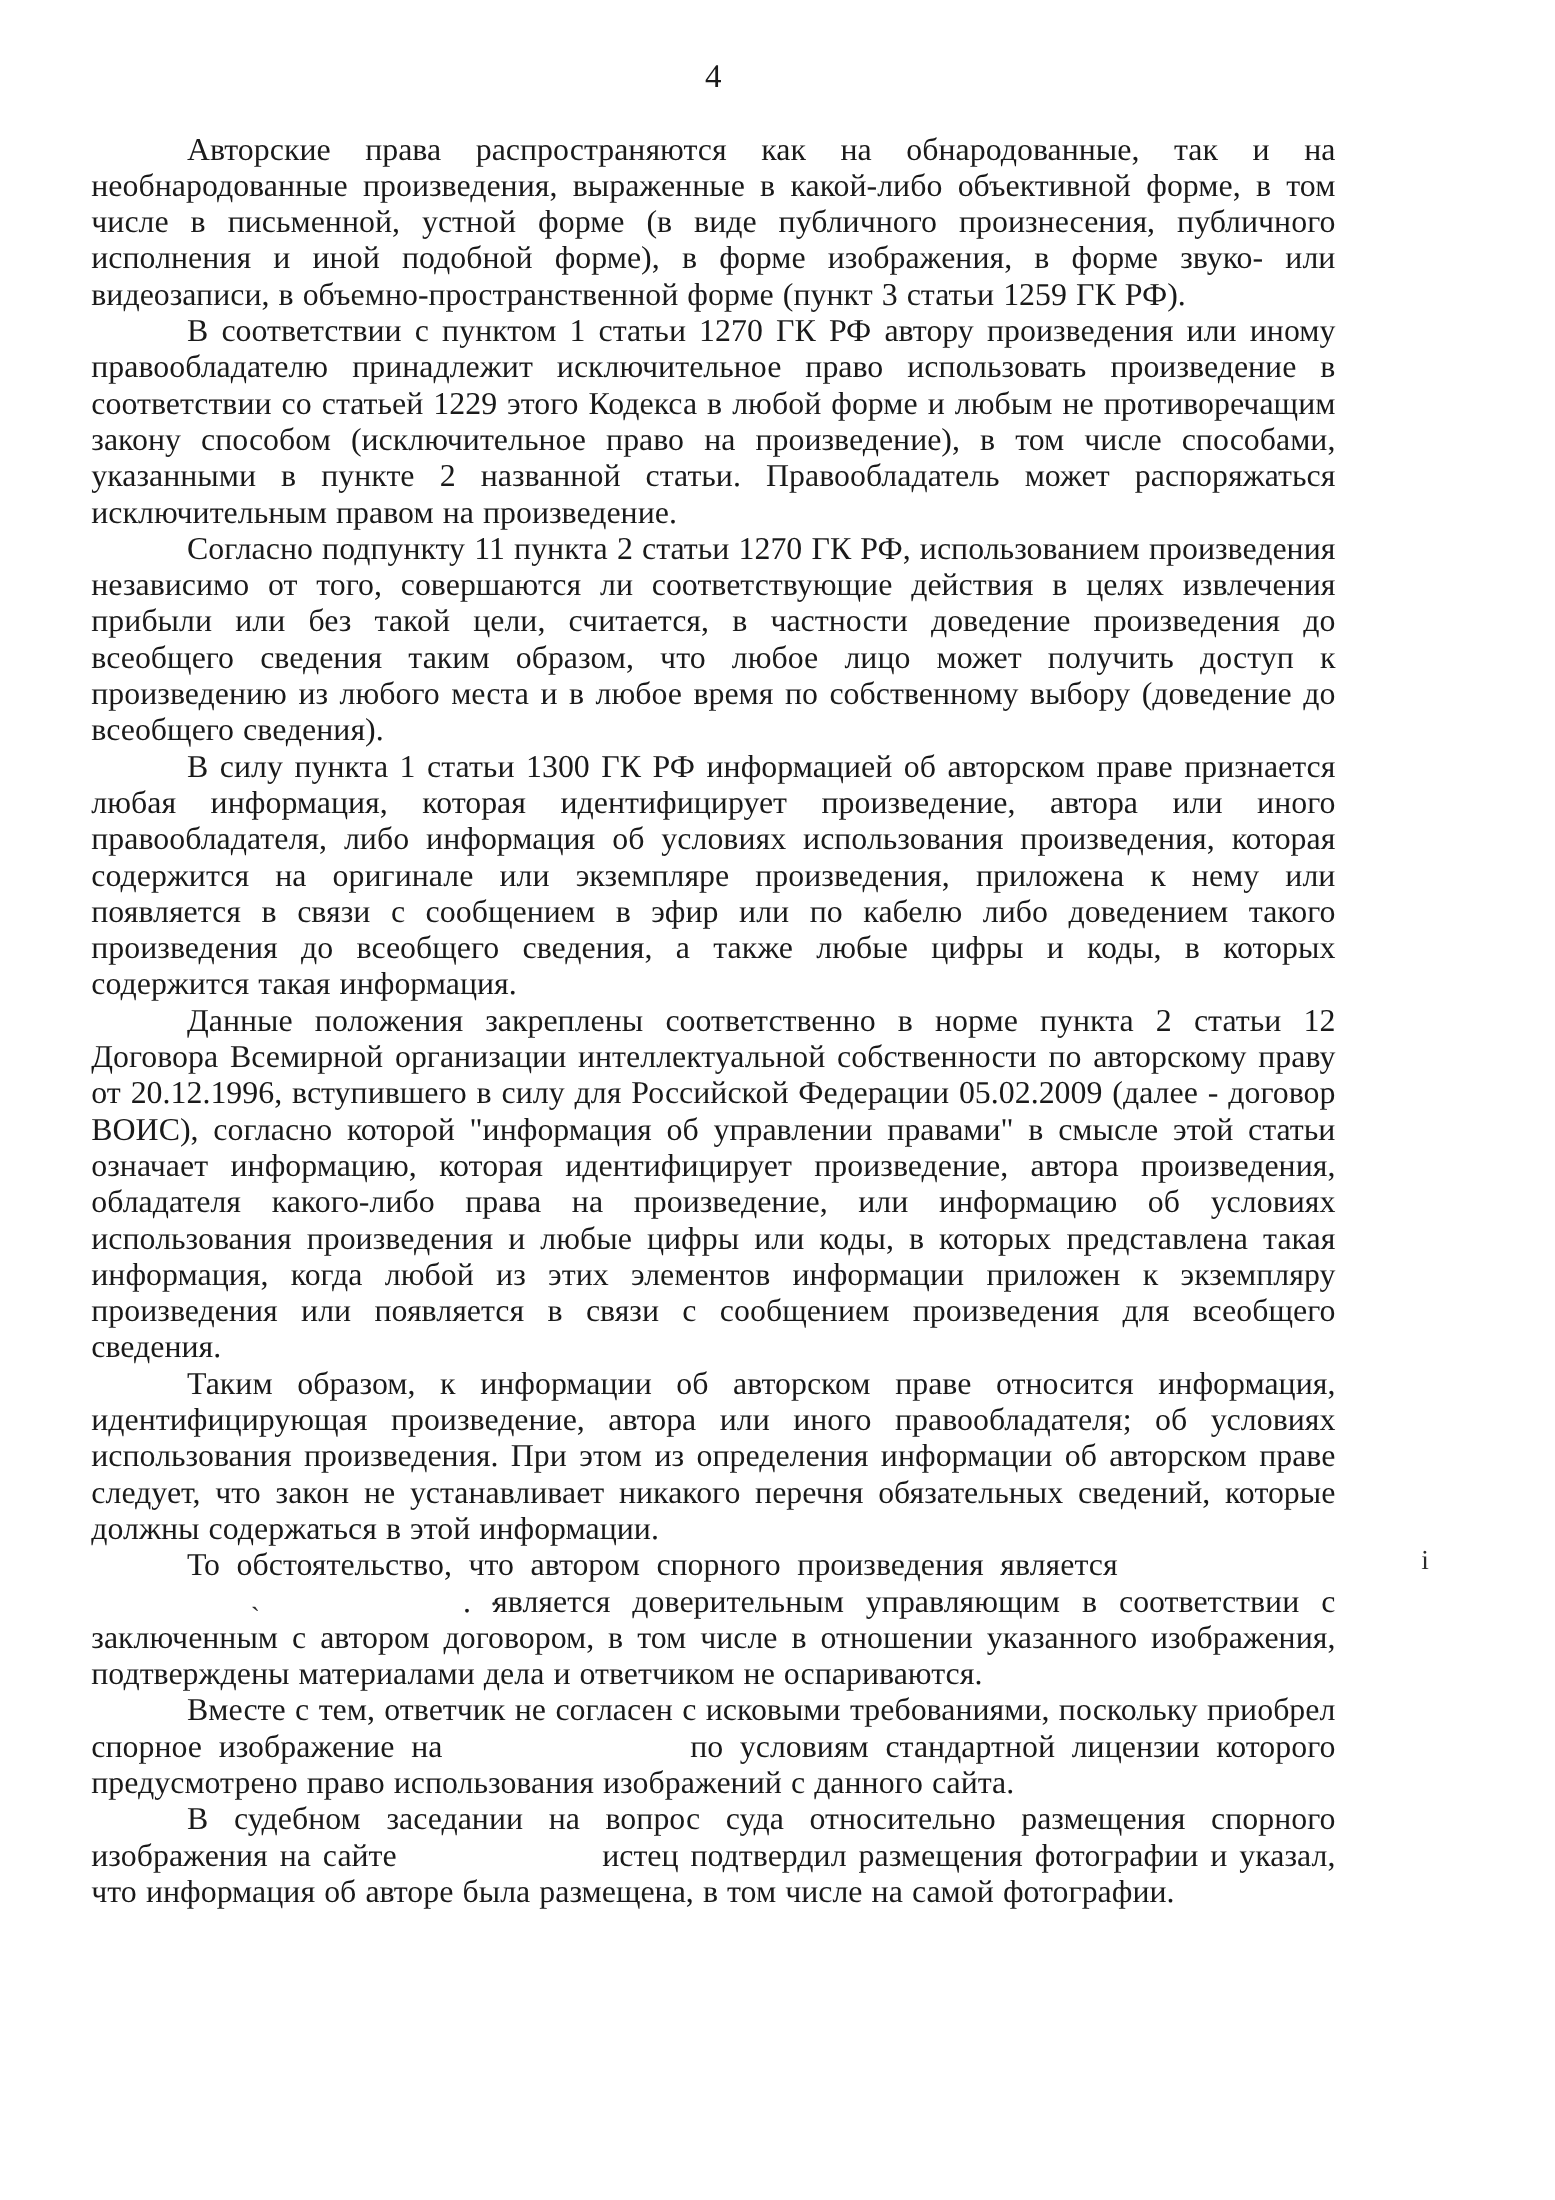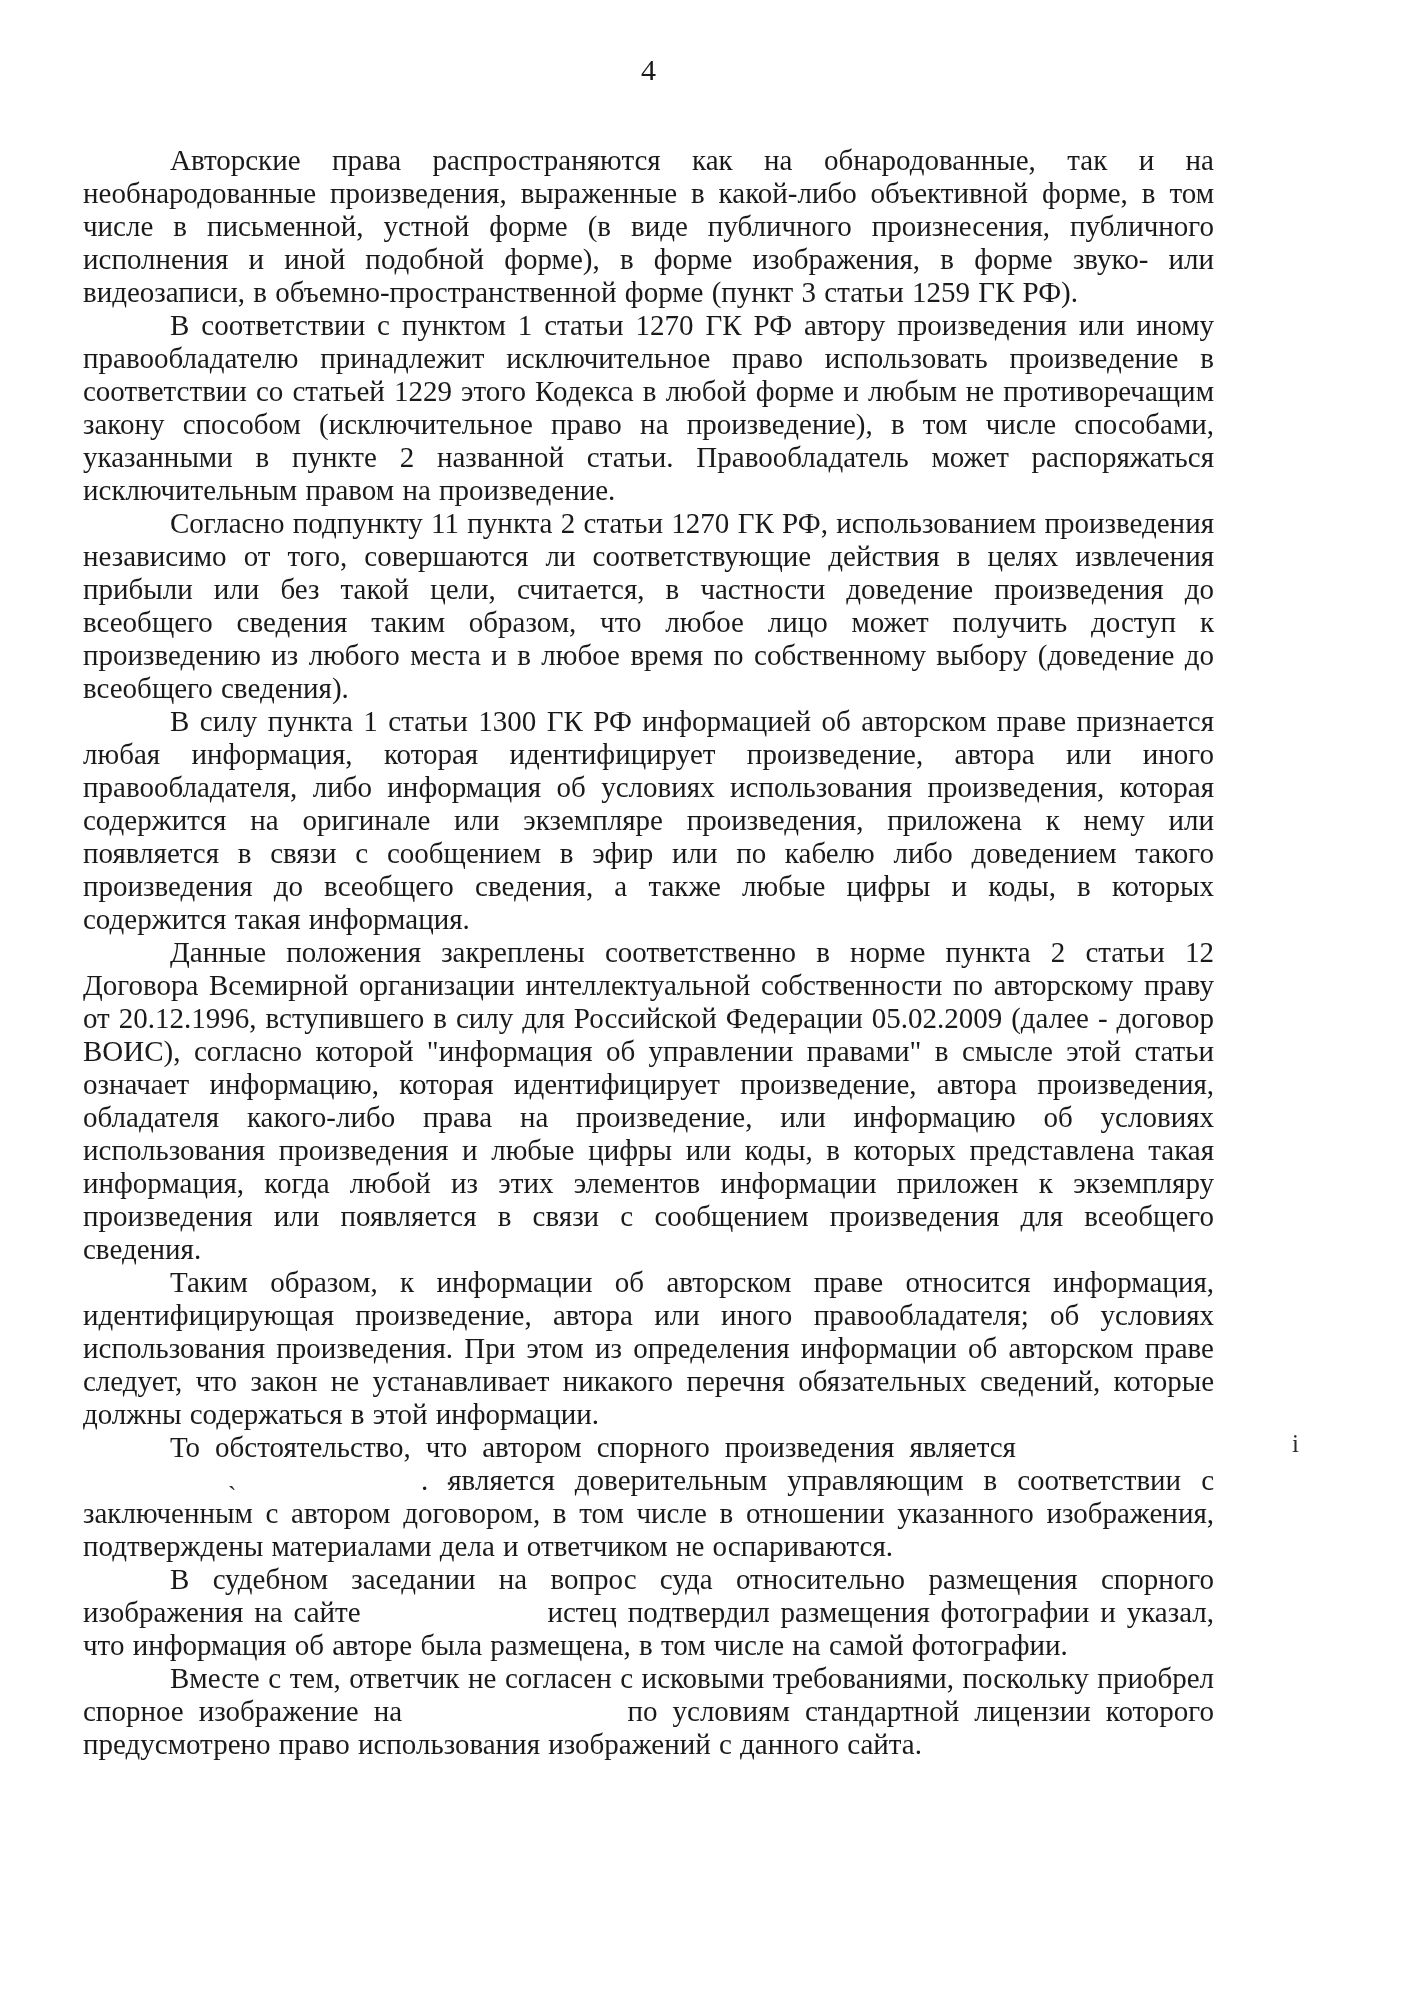--- a/index.html
+++ b/index.html
@@ -21,21 +21,21 @@
     top: 52px;
     left: 83px;
     width: 1131px;
     text-align: center;
     font-size: 30px;
     line-height: 36px;
     color: #1a1a1a;
   }
   .doc-body {
     position: absolute;
-    top: 144px;
+    top: 120px;
     left: 83px;
     width: 1131px;
   }
   .para {
     margin: 0;
     padding: 0;
     font-size: 29px;
     line-height: 33px;
     text-align: justify;
     text-indent: 87px;
@@ -64,16 +64,16 @@
 <div class="page">
   <div class="page-number">4</div>
   <div class="doc-body">
       <p class="para">Авторские права распространяются как на обнародованные, так и на необнародованные произведения, выраженные в какой-либо объективной форме, в том числе в письменной, устной форме (в виде публичного произнесения, публичного исполнения и иной подобной форме), в форме изображения, в форме звуко- или видеозаписи, в объемно-пространственной форме (пункт 3 статьи 1259 ГК РФ).</p>
       <p class="para">В соответствии с пунктом 1 статьи 1270 ГК РФ автору произведения или иному правообладателю принадлежит исключительное право использовать произведение в соответствии со статьей 1229 этого Кодекса в любой форме и любым не противоречащим закону способом (исключительное право на произведение), в том числе способами, указанными в пункте 2 названной статьи. Правообладатель может распоряжаться исключительным правом на произведение.</p>
       <p class="para">Согласно подпункту 11 пункта 2 статьи 1270 ГК РФ, использованием произведения независимо от того, совершаются ли соответствующие действия в целях извлечения прибыли или без такой цели, считается, в частности доведение произведения до всеобщего сведения таким образом, что любое лицо может получить доступ к произведению из любого места и в любое время по собственному выбору (доведение до всеобщего сведения).</p>
       <p class="para">В силу пункта 1 статьи 1300 ГК РФ информацией об авторском праве признается любая информация, которая идентифицирует произведение, автора или иного правообладателя, либо информация об условиях использования произведения, которая содержится на оригинале или экземпляре произведения, приложена к нему или появляется в связи с сообщением в эфир или по кабелю либо доведением такого произведения до всеобщего сведения, а также любые цифры и коды, в которых содержится такая информация.</p>
       <p class="para">Данные положения закреплены соответственно в норме пункта 2 статьи 12 Договора Всемирной организации интеллектуальной собственности по авторскому праву от 20.12.1996, вступившего в силу для Российской Федерации 05.02.2009 (далее - договор ВОИС), согласно которой "информация об управлении правами" в смысле этой статьи означает информацию, которая идентифицирует произведение, автора произведения, обладателя какого-либо права на произведение, или информацию об условиях использования произведения и любые цифры или коды, в которых представлена такая информация, когда любой из этих элементов информации приложен к экземпляру произведения или появляется в связи с сообщением произведения для всеобщего сведения.</p>
       <p class="para">Таким образом, к информации об авторском праве относится информация, идентифицирующая произведение, автора или иного правообладателя; об условиях использования произведения. При этом из определения информации об авторском праве следует, что закон не устанавливает никакого перечня обязательных сведений, которые должны содержаться в этой информации.</p>
       <p class="para">То обстоятельство, что автором спорного произведения является <span class="redaction-gap" style="width: 183px;"><i class="artifact" style="left: 174px;">і</i></span><span class="redaction-gap" style="width: 338px;"><i class="artifact" style="left: 58px;">ˏ</i><i class="artifact" style="left: 276px;">.</i></span>. является доверительным управляющим в соответствии с заключенным с автором договором, в том числе в отношении указанного изображения, подтверждены материалами дела и ответчиком не оспариваются.</p>
+      <p class="para">Вместе с тем, ответчик не согласен с исковыми требованиями, поскольку приобрел спорное изображение на <span class="redaction-gap" style="width: 195px;"></span> по условиям стандартной лицензии которого предусмотрено право использования изображений с данного сайта.</p>
       <p class="para">В судебном заседании на вопрос суда относительно размещения спорного изображения на сайте <span class="redaction-gap" style="width: 165px;"></span> истец подтвердил размещения фотографии и указал, что информация об авторе была размещена, в том числе на самой фотографии.</p>
-      <p class="para">Вместе с тем, ответчик не согласен с исковыми требованиями, поскольку приобрел спорное изображение на <span class="redaction-gap" style="width: 195px;"></span> по условиям стандартной лицензии которого предусмотрено право использования изображений с данного сайта.</p>
     </div>
 </div>
 
 </body></html>

